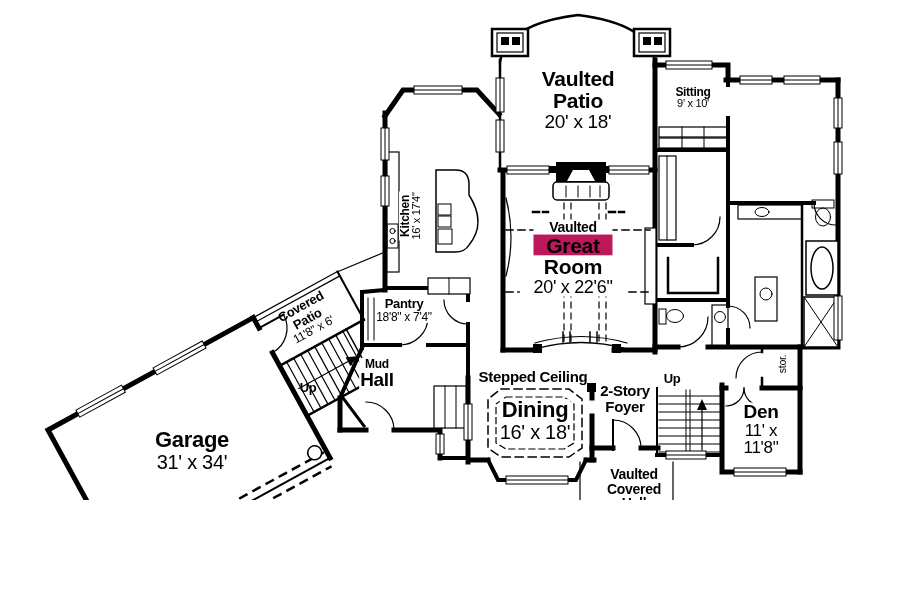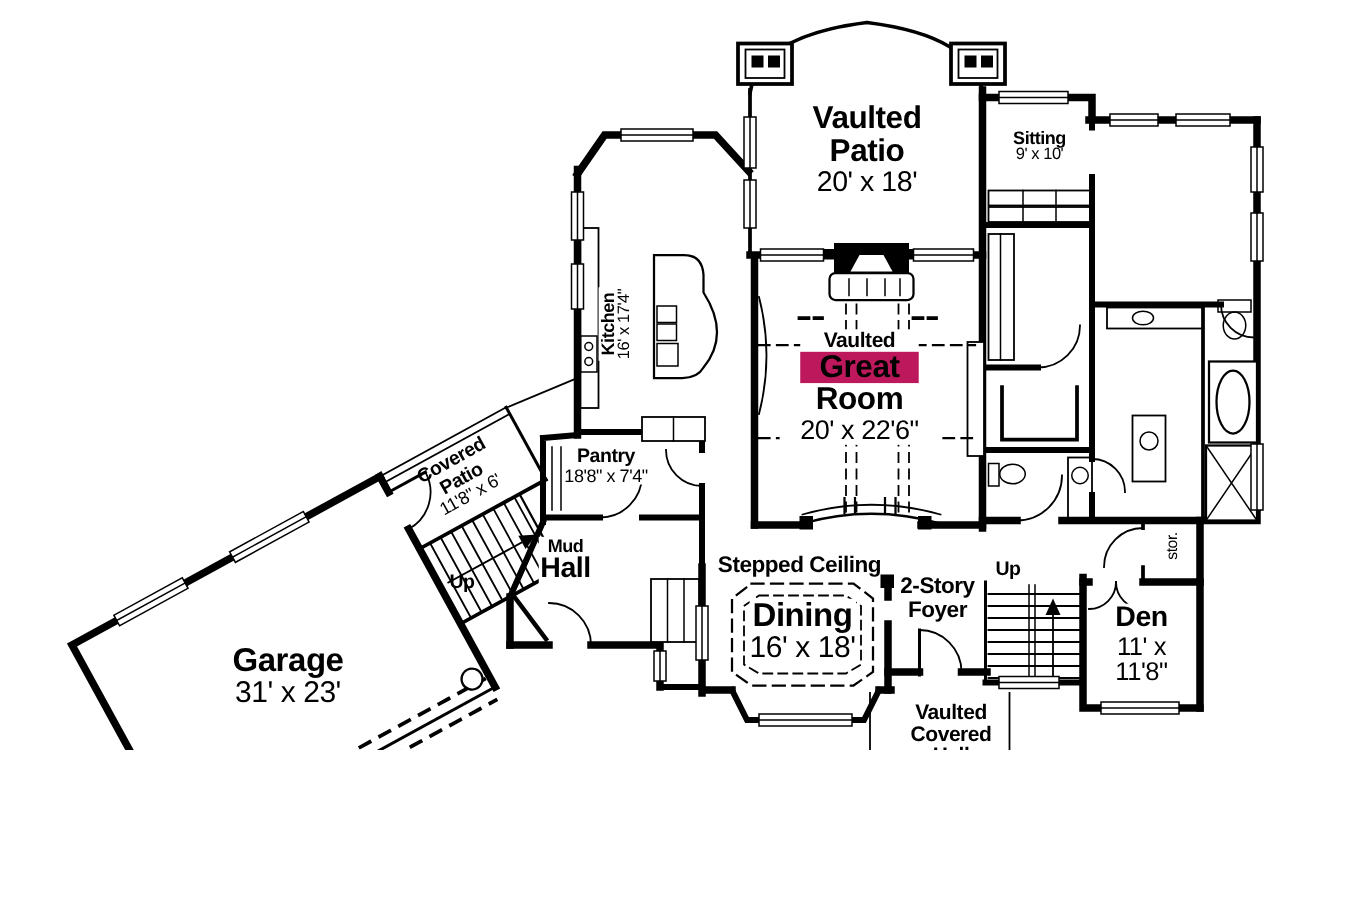--- a/index.html
+++ b/index.html
@@ -331,21 +331,21 @@
   <div class="b" style="font-size:12px">Mud</div>
   <div class="b" style="font-size:19px">Hall</div>
 </div>
 
 <div class="lbl nobg" style="left:308px;top:388px">
   <div class="b" style="font-size:13px">Up</div>
 </div>
 
 <div class="lbl nobg" style="left:192px;top:451px">
   <div class="b" style="font-size:22px">Garage</div>
-  <div class="n" style="font-size:20px">31' x 23'</div>
+  <div class="n" style="font-size:20px">31' x 34'</div>
 </div>
 
 <div class="lbl nobg" style="left:533px;top:377px">
   <div class="b" style="font-size:15px">Stepped Ceiling</div>
 </div>
 
 <div class="lbl nobg" style="left:535px;top:421px">
   <div class="b" style="font-size:22px;background:#fff">Dining</div>
   <div class="n" style="font-size:20px;background:#fff">16' x 18'</div>
 </div>

